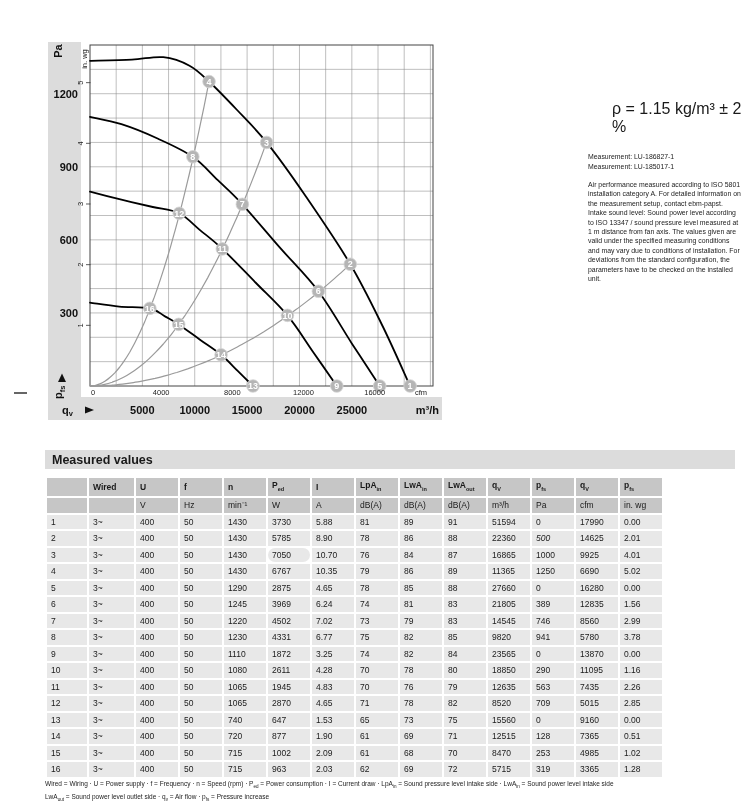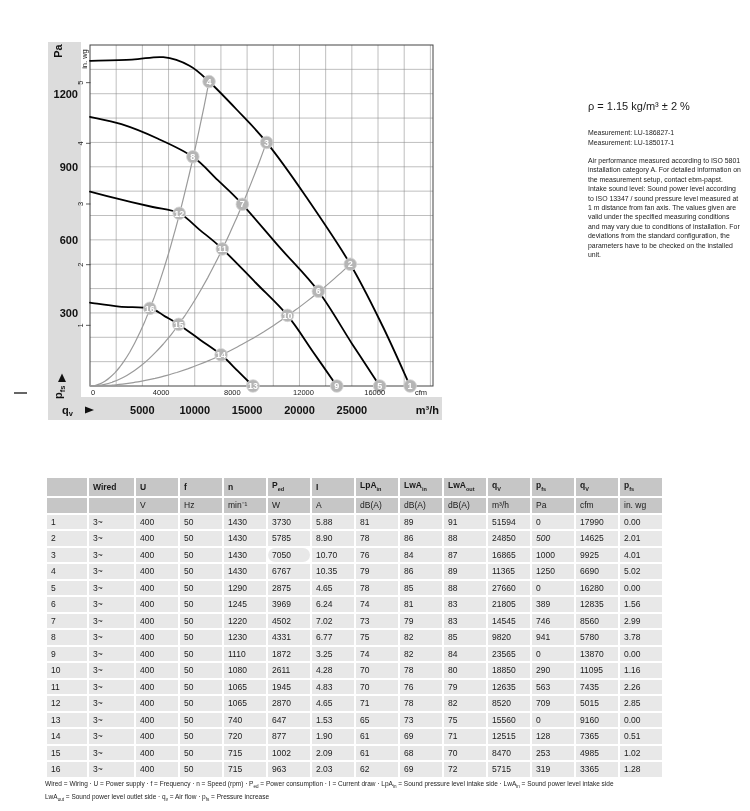--- a/index.html
+++ b/index.html
@@ -7,21 +7,21 @@
         font-family:"Liberation Sans", sans-serif;color:#1a1a1a;overflow:hidden;}
   .section-bar{position:absolute;left:45px;width:690px;height:22px;
         display:flex;align-items:center;padding:0;box-sizing:border-box;}
   .section-bar .bar-text{font-size:12.5px;font-weight:bold;padding-left:7px;}
   #curves-bar{top:9px;background:#c3ccd2;}
   #values-bar{top:450px;height:19px;background:#dcdcdc;}
   #chart-svg{position:absolute;left:45px;top:40px;}
   svg text{font-family:"Liberation Sans", sans-serif;}
   .margin-mark{position:absolute;left:14px;top:392px;width:13px;height:2px;background:#666;}
   .side-note{position:absolute;left:588px;top:100px;width:154px;}
-  .density{font-size:11px;margin-bottom:16px;}
+  .density{font-size:16px;margin-bottom:16px;margin-left:24px;}
   .meas{font-size:6.9px;line-height:9.5px;color:#222;}
   .para{font-size:6.9px;line-height:9.4px;color:#222;margin-top:9px;}
   table.mv{position:absolute;left:45px;top:476px;border-collapse:separate;border-spacing:2px;}
   table.mv th, table.mv td{height:14.5px;line-height:14.5px;padding:0 0 0 4px;
         font-size:8.5px;text-align:left;font-weight:normal;white-space:nowrap;overflow:hidden;}
   table.mv th{background:#c6c6c6;font-weight:bold;}
   table.mv td.unit{background:#c6c6c6;font-weight:normal;}
   table.mv td{background:#e8e8e8;}
   table.mv sub{font-size:65%;}
   .legend-line{position:absolute;left:45px;width:695px;font-size:6.5px;color:#222;line-height:8px;}
@@ -183,20 +183,23 @@
 
   <div class="margin-mark"></div>
 
   <div class="side-note">
     <div class="density">ρ = 1.15 kg/m³ ± 2 %</div>
     <div class="meas">Measurement: LU-186827-1</div>
     <div class="meas">Measurement: LU-185017-1</div>
     <div class="para">Air performance measured according to ISO 5801 installation category A. For detailed information on the measurement setup, contact ebm-papst. Intake sound level: Sound power level according to ISO 13347 / sound pressure level measured at 1 m distance from fan axis. The values given are valid under the specified measuring conditions and may vary due to conditions of installation. For deviations from the standard configuration, the parameters have to be checked on the installed unit.</div>
   </div>
 
+  <div class="section-bar" id="values-bar">
+    <span class="bar-text">Measured values</span>
+  </div>
 
   <table class="mv">
     <thead>
         <tr>
           <th style="width: 36px;"></th>
           <th style="width: 41px;">Wired</th>
           <th style="width: 38px;">U</th>
           <th style="width: 38px;">f</th>
           <th style="width: 38px;">n</th>
           <th style="width: 38px;">P<sub>ed</sub></th>
@@ -247,21 +250,21 @@
           <td style="width: 36px;">2</td>
           <td style="width: 41px;">3~</td>
           <td style="width: 38px;">400</td>
           <td style="width: 38px;">50</td>
           <td style="width: 38px;">1430</td>
           <td style="width: 38px;">5785</td>
           <td style="width: 38px;">8.90</td>
           <td style="width: 38px;">78</td>
           <td style="width: 38px;">86</td>
           <td style="width: 38px;">88</td>
-          <td style="width: 38px;">24850</td>
+          <td style="width: 38px;">22360</td>
           <td style="width: 38px; font-style: italic;">500</td>
           <td style="width: 38px;">14625</td>
           <td style="width: 38px;">2.01</td>
         </tr>
         <tr>
           <td style="width: 36px;">3</td>
           <td style="width: 41px;">3~</td>
           <td style="width: 38px;">400</td>
           <td style="width: 38px;">50</td>
           <td style="width: 38px;">1430</td>

